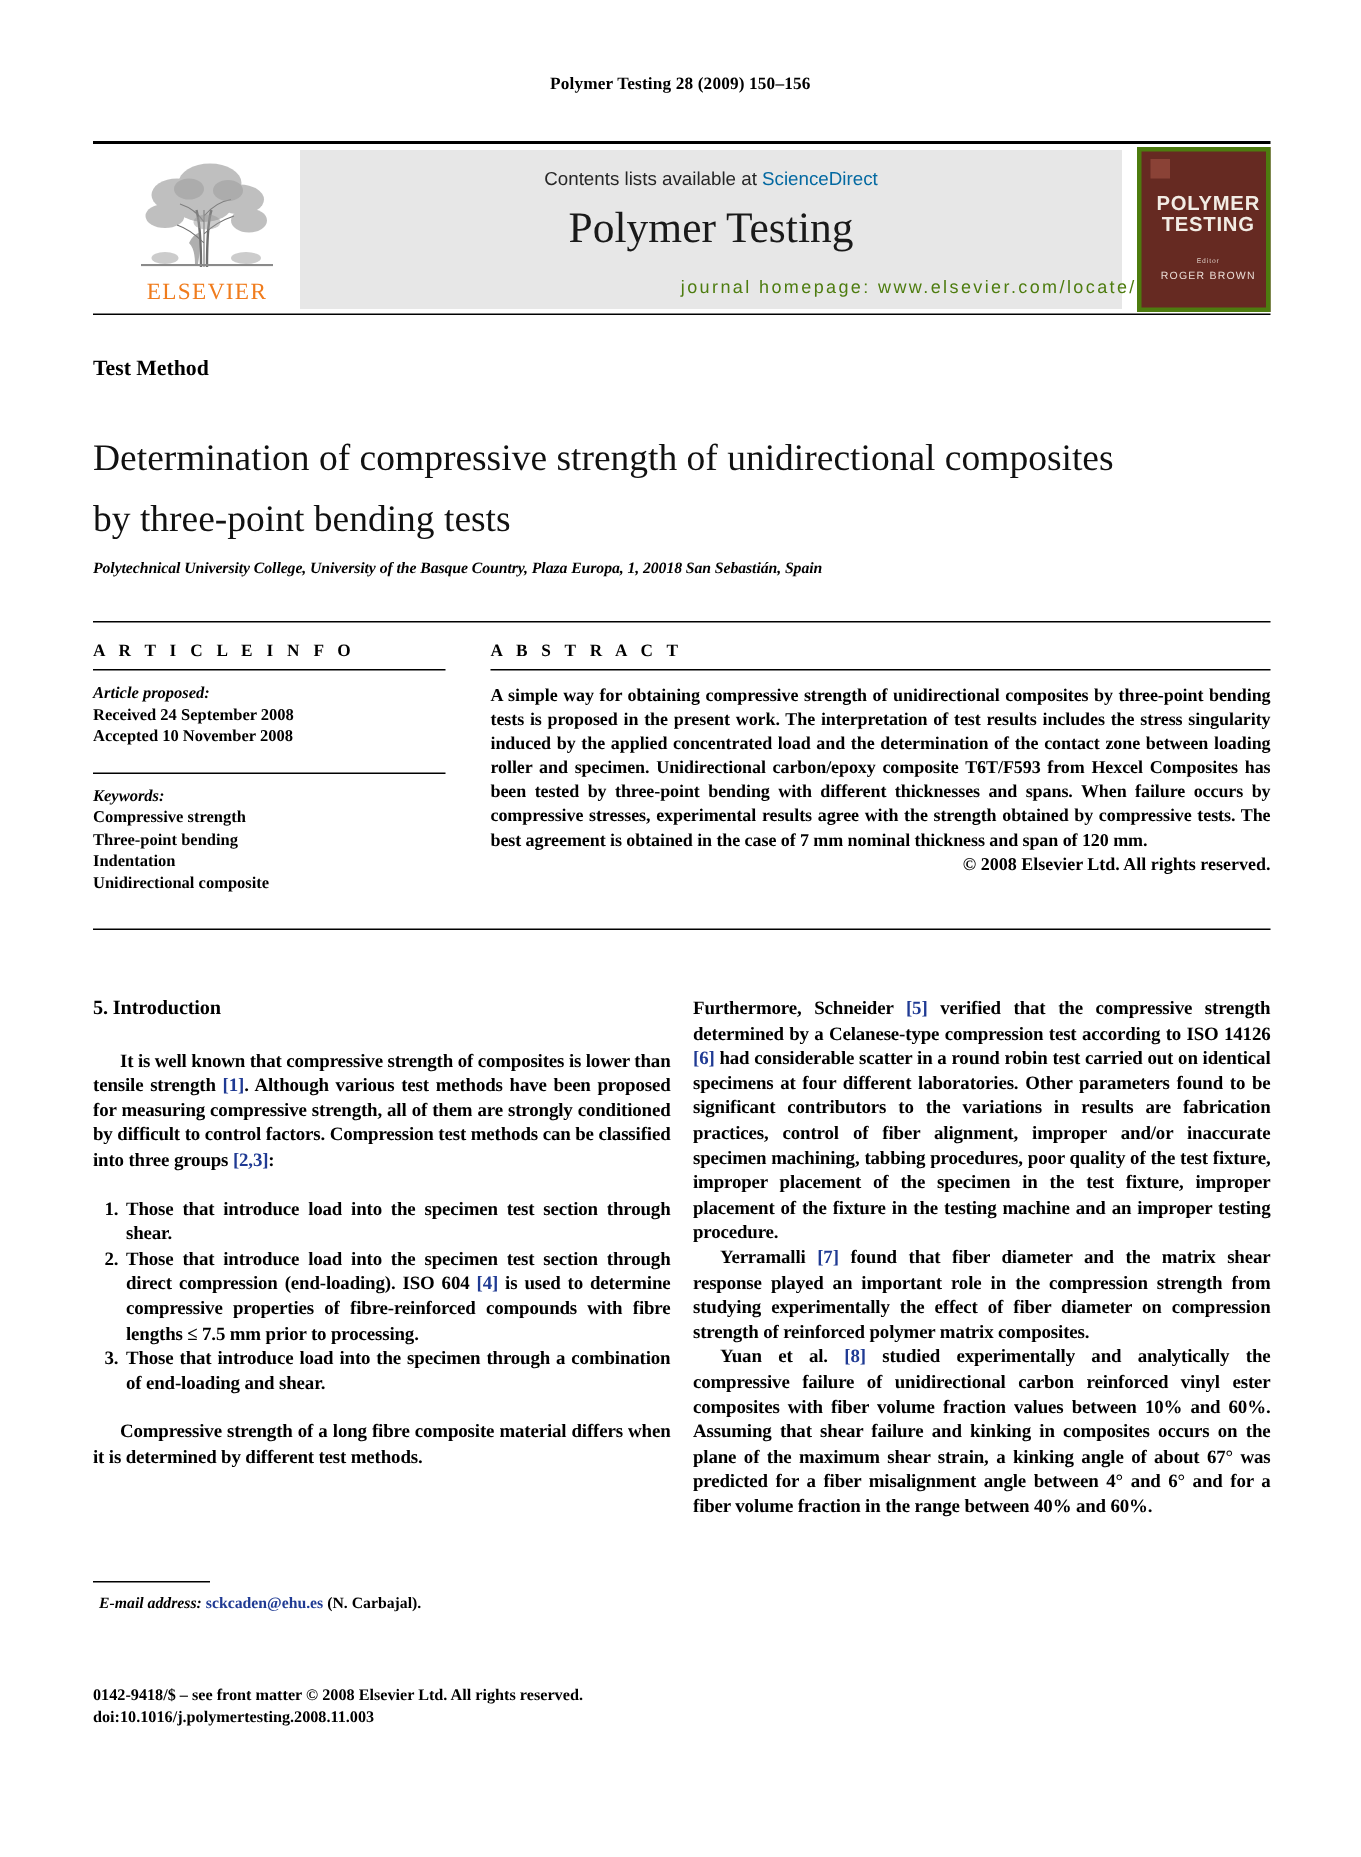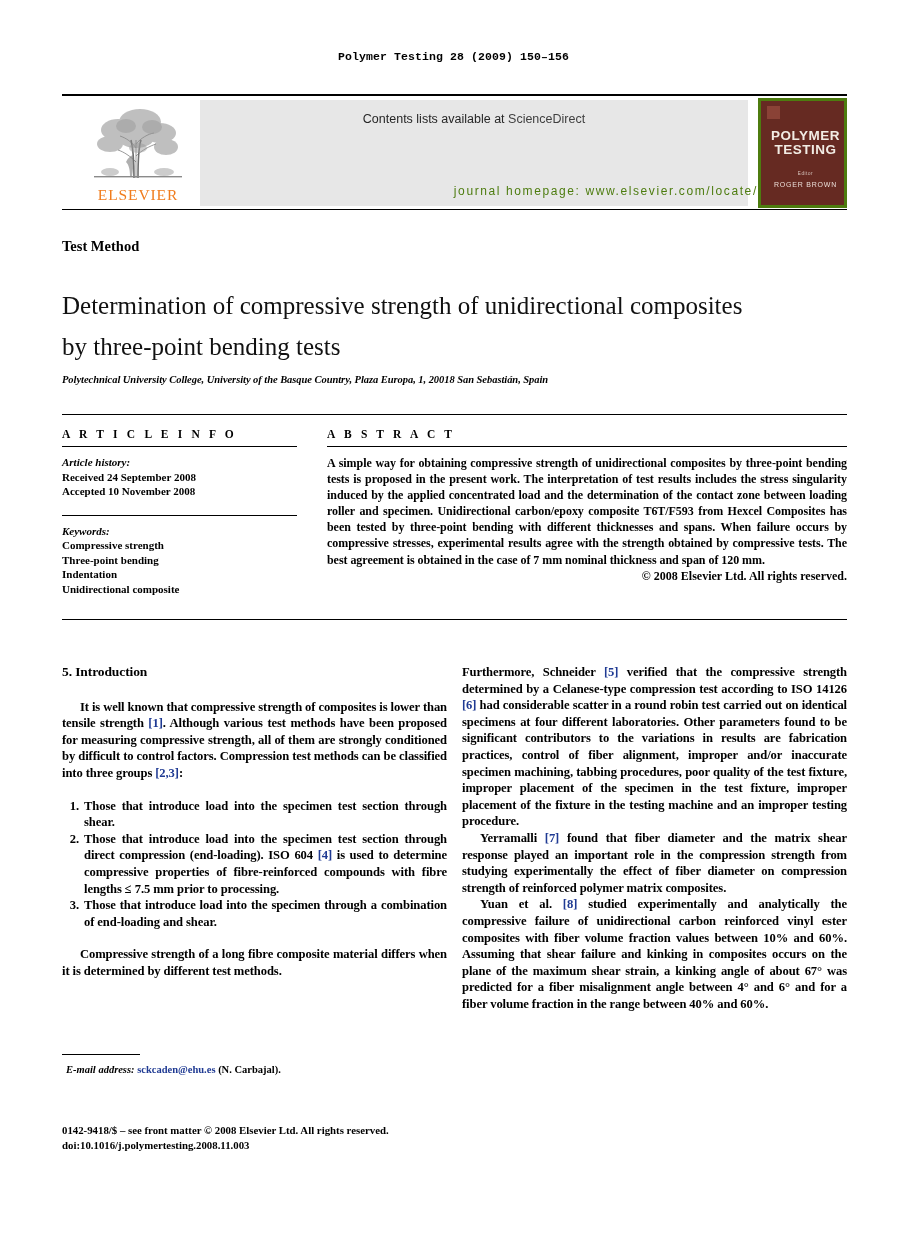--- a/index.html
+++ b/index.html
@@ -24,21 +24,20 @@
 
   
   .running-head {
     position: absolute;
     left: 0; top: 50px;
     width: 907px;
     text-align: center;
     font-size: 11.5px;
     font-weight: bold;
     letter-spacing: 0.1px;
-    font-family: Liberation Mono, monospace;
   }
 
   
   .banner {
     position: absolute;
     left: 62px; top: 94px;
     width: 785px;
     height: 116px;
   }
   .banner-rule-top {
@@ -76,21 +75,21 @@
   .contents-line {
     position: absolute;
     left: 0; top: 12px;
     width: 548px;
     text-align: center;
     font-family: "Liberation Sans", sans-serif;
     font-size: 12.5px;
     color: #262626;
   }
   .contents-line .sd {
-    color: #404040;
+    color: #0369a1;
   }
   .journal-title {
     position: absolute;
     left: 0; top: 36px;
     width: 548px;
     text-align: center;
     font-family: "Liberation Serif", serif;
     font-size: 29px;
     color: #1a1a1a;
   }
@@ -357,20 +356,21 @@
         <ellipse cx="20" cy="72" rx="9" ry="4" fill="#9a9a9a" opacity="0.5"></ellipse>
         <ellipse cx="74" cy="72" rx="10" ry="4" fill="#9a9a9a" opacity="0.5"></ellipse>
       </svg>
       <div class="elsevier-word">ELSEVIER</div>
     </div>
 
     <div class="banner-center">
       <div class="contents-line">
         <span>Contents lists available at </span><span class="sd">ScienceDirect</span>
       </div>
+      <div class="journal-title">Polymer Testing</div>
       <div class="homepage-line">journal homepage: www.elsevier.com/locate/polytest</div>
     </div>
 
     <div class="cover-thumb">
       <div class="cover-corner"></div>
       <div class="cover-title">
         <div>POLYMER</div>
         <div>TESTING</div>
       </div>
       <div class="cover-ed">Editor</div>
@@ -383,21 +383,21 @@
   <div class="section-kind">Test Method</div>
   <h1 class="paper-title">Determination of compressive strength of unidirectional composites by three-point bending tests</h1>
   <div class="affiliation">Polytechnical University College, University of the Basque Country, Plaza Europa, 1, 20018 San Sebastián, Spain</div>
 
   <div class="band-rule-top"></div>
 
   <div class="info-col">
     <div class="band-heading">A R T I C L E   I N F O</div>
     <div class="band-hr"></div>
     <div class="info-group">
-      <div class="lbl">Article history:</div>
+      <div class="lbl">Article proposed:</div>
       <div>Received 24 September 2008</div>
       <div>Accepted 10 November 2008</div>
     </div>
     <div class="info-sep"></div>
     <div class="info-group">
       <div class="lbl">Keywords:</div>
       <div>Compressive strength</div>
       <div>Three-point bending</div>
       <div>Indentation</div>
       <div>Unidirectional composite</div>

